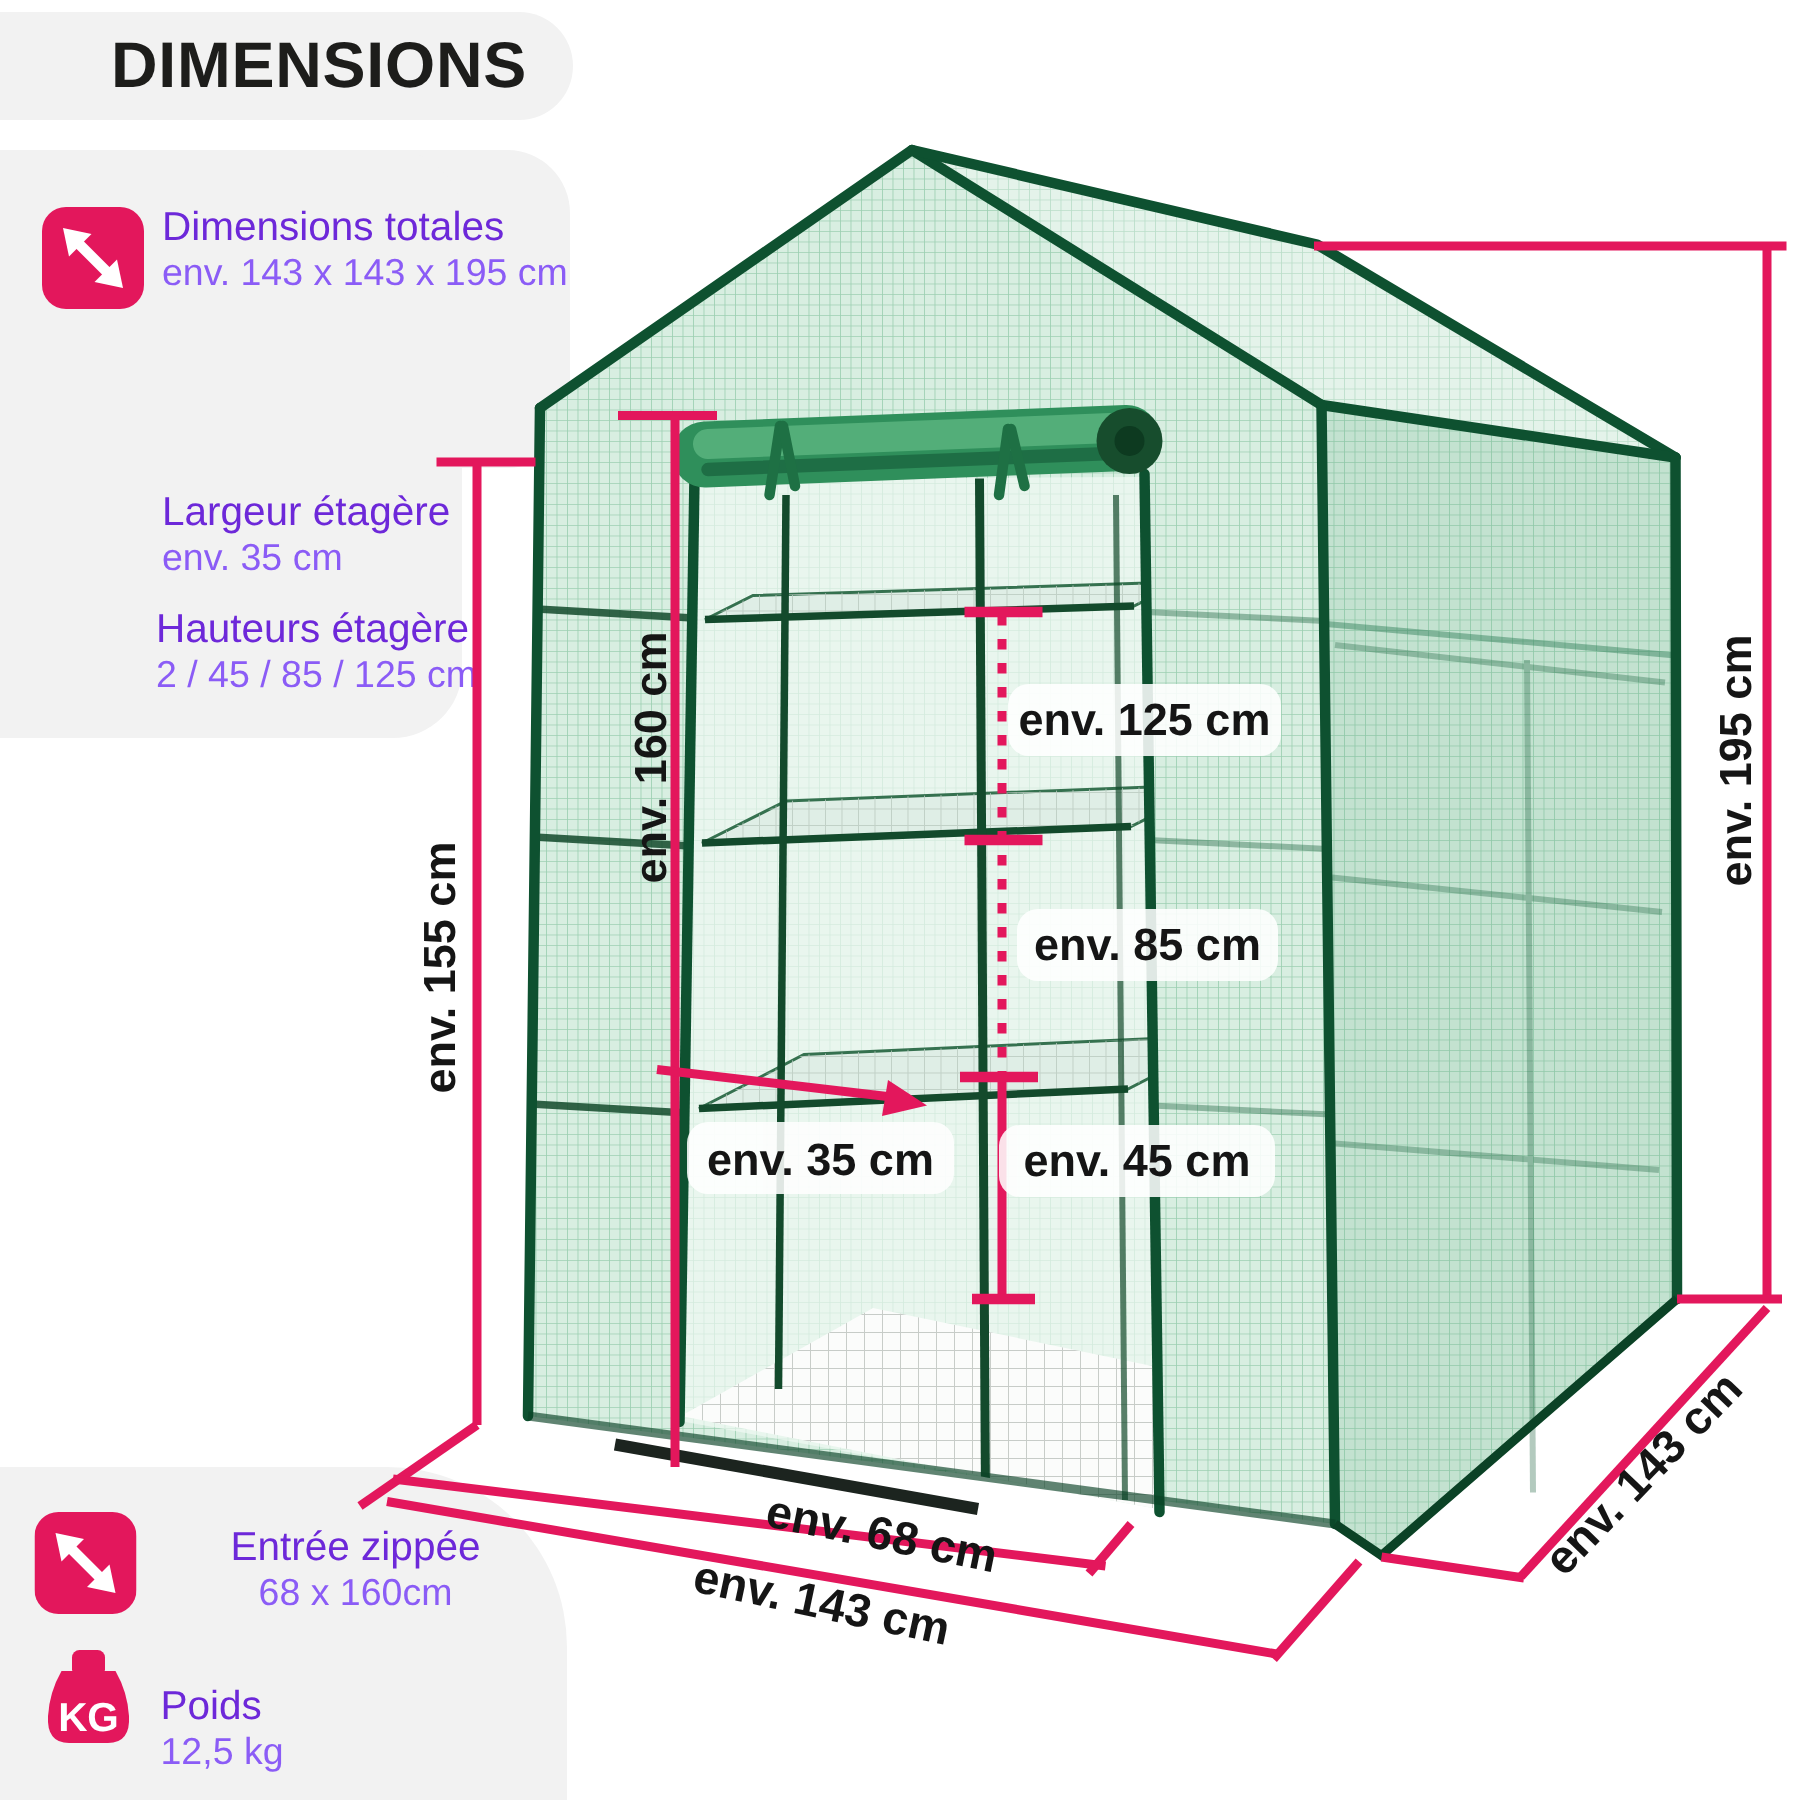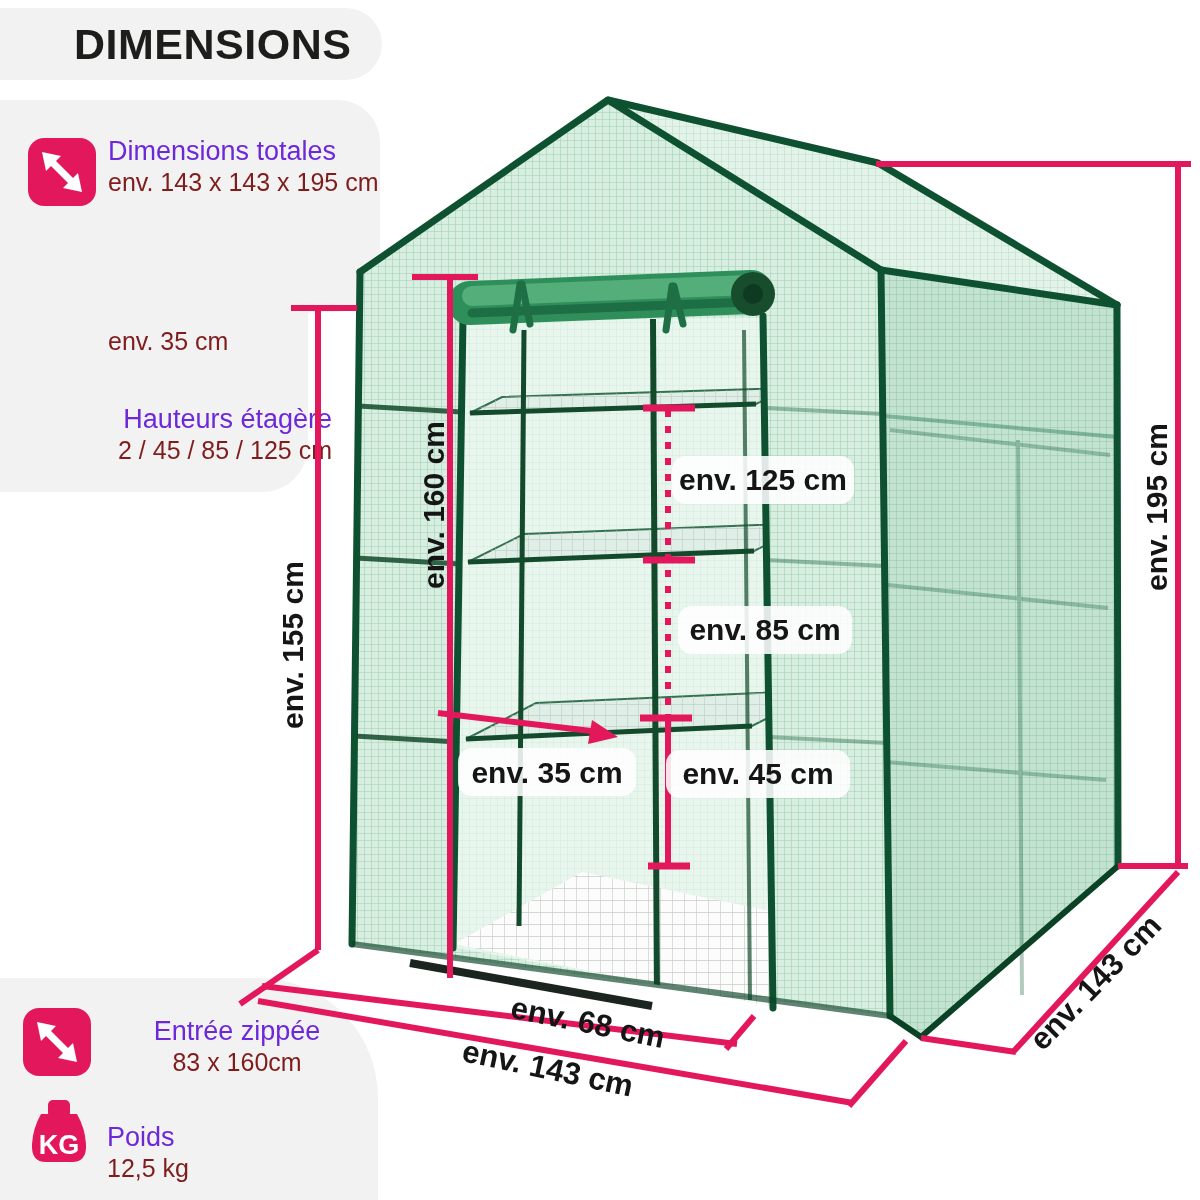--- a/index.html
+++ b/index.html
@@ -15,21 +15,21 @@
   
   .panel-top-a{position:absolute;left:0;top:100px;width:380px;height:212px;background:#f2f2f2;
     border-radius:0 42px 42px 0;}
   .panel-top-b{position:absolute;left:0;top:100px;width:308px;height:392px;background:#f2f2f2;
     border-radius:0 46px 46px 0;}
   .panel-bottom{position:absolute;left:0;top:978px;width:378px;height:226px;background:#f2f2f2;
     border-radius:0 120px 0 0;}
 
   .spec-item{position:absolute;}
   .spec-label{font-size:27px;font-weight:400;color:#6d28d9;line-height:31px;}
-  .spec-value{font-size:25px;font-weight:400;color:#7f1d1d;line-height:31px;white-space:nowrap;}
+  .spec-value{font-size:25px;font-weight:400;color:#8b5cf6;line-height:31px;white-space:nowrap;}
   .spec-icon{position:absolute;width:68px;height:68px;}
   .kg-icon{position:absolute;width:60px;height:64px;}
 
   
   svg.diagram{position:absolute;left:0;top:0;}
   svg text{fill:#151515;font-family:"Liberation Sans","DejaVu Sans",sans-serif;}
   .dim-label{font-size:30px;font-weight:700;}
   .dim-label-lg{font-size:31px;font-weight:700;}
 </style>
 </head>
@@ -52,39 +52,40 @@
       <polygon points="54,54 35,50 50,35" fill="#fff"></polygon>
     </svg>
   </div>
   <div class="spec-item" style="left:108px;top:136px;width:268px;">
     <div class="spec-label">Dimensions totales</div>
     <div class="spec-value">env. 143 x 143 x 195 cm</div>
   </div>
 
 
   <div class="spec-item" style="left:108px;top:326px;width:235px;">
+    <div class="spec-label">Largeur étagère</div>
     <div class="spec-value">env. 35 cm</div>
   </div>
 
-  <div class="spec-item" style="left:92px;top:404px;width:240px;text-align:right;">
+  <div class="spec-item" style="left:104px;top:404px;width:240px;">
     <div class="spec-label">Hauteurs étagère</div>
     <div class="spec-value">2 / 45 / 85 / 125 cm</div>
   </div>
 
   <div class="spec-icon" style="left:23px;top:1008px;">
     <svg width="68" height="68" viewBox="0 0 68 68">
       <rect x="0" y="0" width="68" height="68" rx="16" fill="#e3175c"></rect>
       <line x1="24" y1="24" x2="44" y2="44" stroke="#fff" stroke-width="7"></line>
       <polygon points="14,14 33,18 18,33" fill="#fff"></polygon>
       <polygon points="54,54 35,50 50,35" fill="#fff"></polygon>
     </svg>
   </div>
   <div class="spec-item" style="left:107px;top:1016px;width:260px;text-align:center;">
     <div class="spec-label">Entrée zippée</div>
-    <div class="spec-value">83 x 160cm</div>
+    <div class="spec-value">68 x 160cm</div>
   </div>
 
   <div class="kg-icon" style="left:29px;top:1100px;">
     <svg width="60" height="64" viewBox="0 0 60 64">
       <rect x="19" y="0" width="22" height="18" rx="5" fill="#e3175c"></rect>
       <path d="M12,14 h36 q8,14 9,30 q1,18 -14,18 h-26 q-15,0 -14,-18 q1,-16 9,-30 z" fill="#e3175c"></path>
       <text x="30" y="54" text-anchor="middle" style="fill:#fff;font-size:27px;font-weight:800;">KG</text>
     </svg>
   </div>
   <div class="spec-item" style="left:107px;top:1122px;width:260px;">

